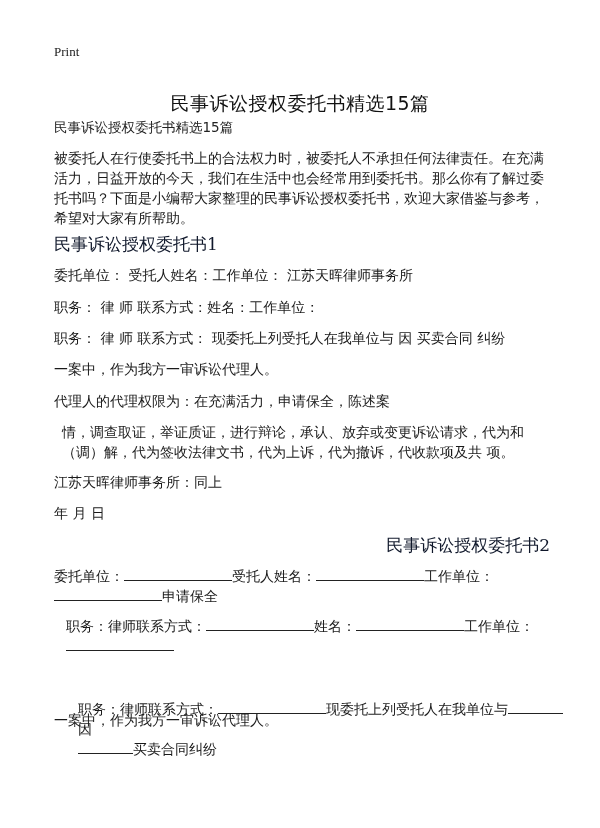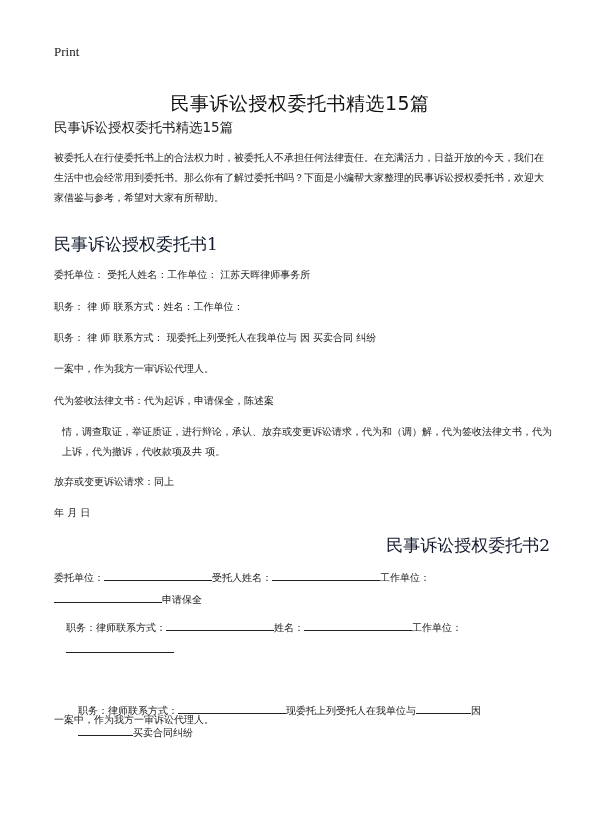--- a/index.html
+++ b/index.html
@@ -39,21 +39,21 @@
       position: absolute;
       left: 54px;
       top: 119px;
       font-size: 13.5px;
       color: #222;
     }
     .block {
       position: absolute;
       left: 54px;
       width: 496px;
-      font-size: 10px;
+      font-size: 14px;
       line-height: 20px;
       color: #1a1a1a;
     }
     .heading {
       font-family: "DejaVu Serif", "Liberation Serif", serif;
       font-weight: normal;
       font-size: 17px;
       color: #0f172a;
     }
     .blank {
@@ -75,23 +75,23 @@
 <div class="doc-subtitle">民事诉讼授权委托书精选15篇</div>
 
 <div class="block" style="top:148px;">被委托人在行使委托书上的合法权力时，被委托人不承担任何法律责任。在充满活力，日益开放的今天，我们在生活中也会经常用到委托书。那么你有了解过委托书吗？下面是小编帮大家整理的民事诉讼授权委托书，欢迎大家借鉴与参考，希望对大家有所帮助。</div>
 
 <div class="block heading" style="top:234px;">民事诉讼授权委托书1</div>
 
 <div class="block" style="top:265px;">委托单位： 受托人姓名：工作单位： 江苏天晖律师事务所</div>
 <div class="block" style="top:297px;">职务： 律 师 联系方式：姓名：工作单位：</div>
 <div class="block" style="top:328px;">职务： 律 师 联系方式： 现委托上列受托人在我单位与 因 买卖合同 纠纷</div>
 <div class="block" style="top:359px;">一案中，作为我方一审诉讼代理人。</div>
-<div class="block" style="top:391px;">代为签收法律文书：代为起诉，申请保全，陈述案</div>
+<div class="block" style="top:391px;">代理人的代理权限为：在充满活力，申请保全，陈述案</div>
 <div class="block" style="top:422px;margin-left:8px;">情，调查取证，举证质证，进行辩论，承认、放弃或变更诉讼请求，代为和（调）解，代为签收法律文书，代为上诉，代为撤诉，代收款项及共 项。</div>
-<div class="block" style="top:472px;">放弃或变更诉讼请求：同上</div>
+<div class="block" style="top:472px;">江苏天晖律师事务所：同上</div>
 <div class="block" style="top:503px;">年 月 日</div>
 
 <div class="block heading" style="top:535px;text-align:right;">民事诉讼授权委托书2</div>
 
 <div class="block" style="top:566px;">
   <span>委托单位：</span><span class="blank w108"></span><span>受托人姓名：</span><span class="blank w108"></span><span>工作单位：</span><br><span class="blank w108"></span><span>申请保全</span>
 </div>
 
 <div class="block" style="top:616px;margin-left:12px;">
   <span>职务：律师联系方式：</span><span class="blank w108"></span><span>姓名：</span><span class="blank w108"></span><span>工作单位：</span><br><span class="blank w108"></span>

